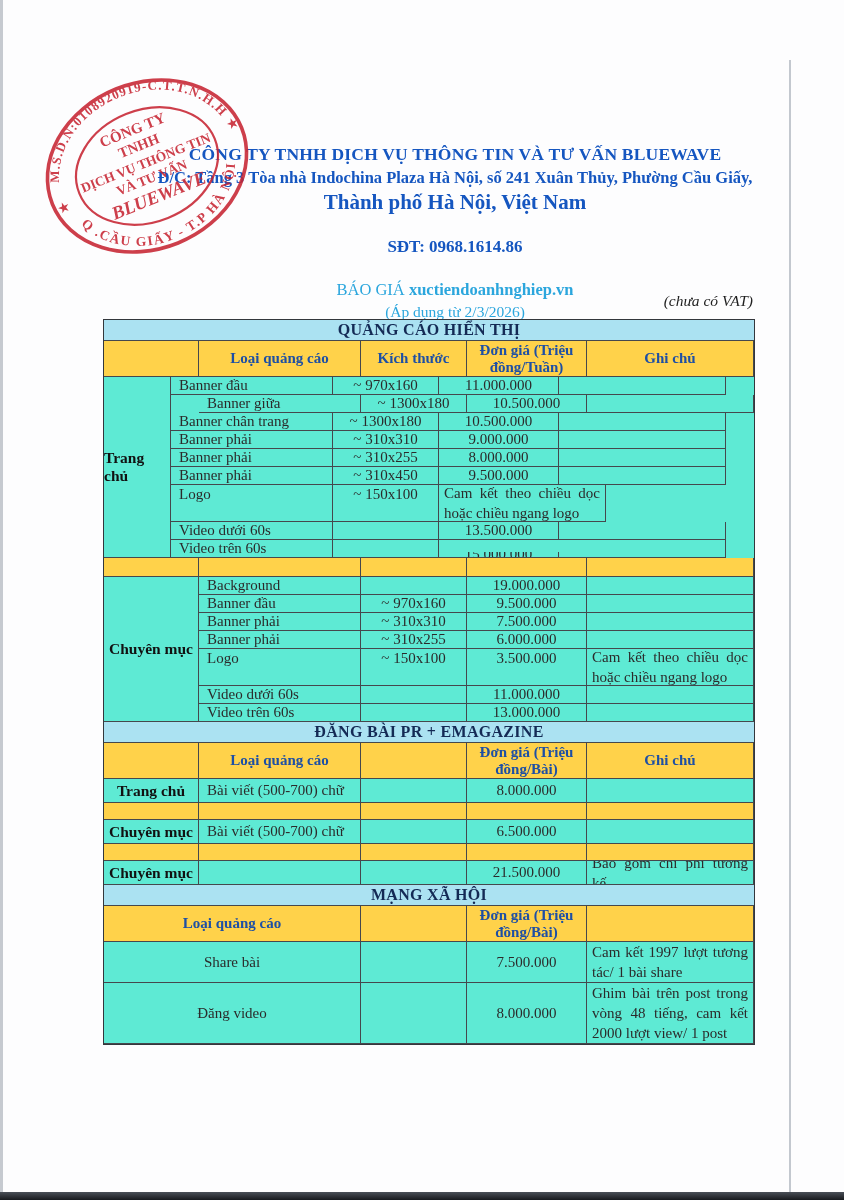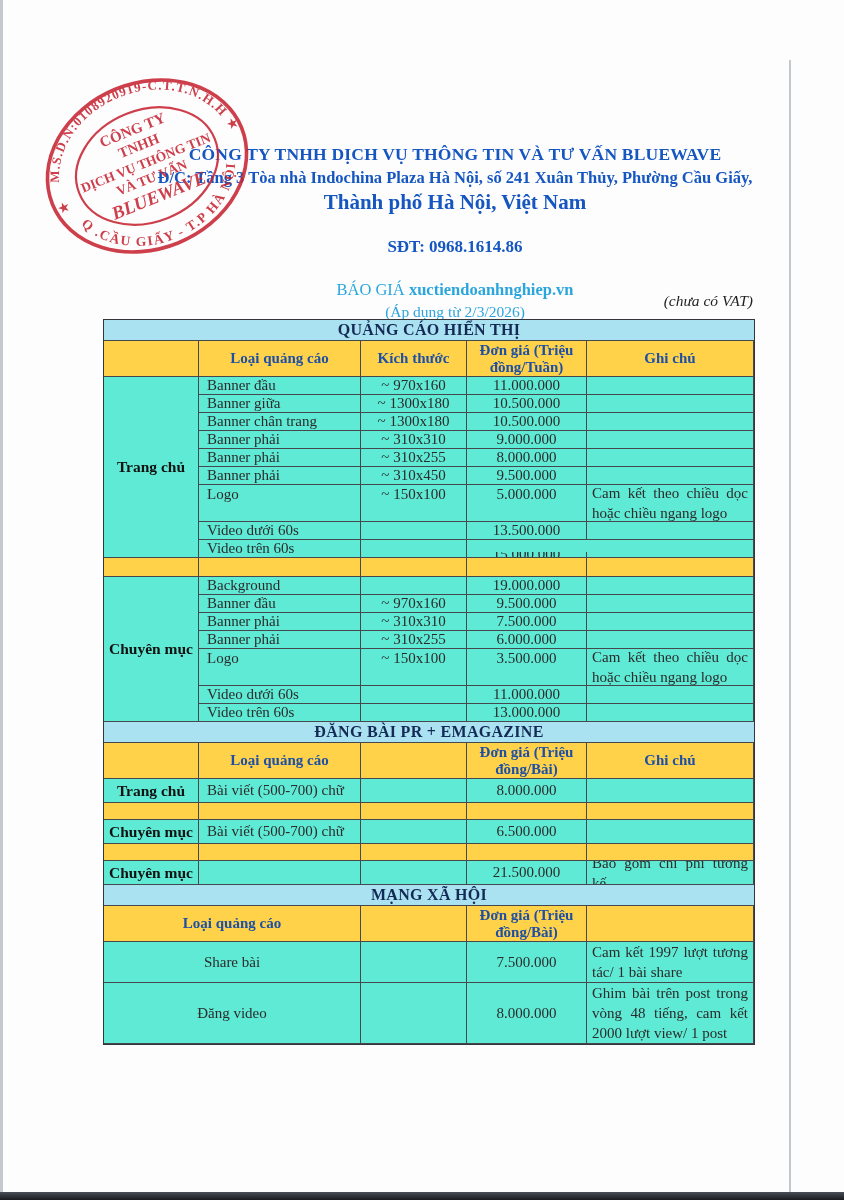--- a/index.html
+++ b/index.html
@@ -110,21 +110,21 @@
       <div class="group">
         <div class="cell glabel" style="width: 95px;">Trang chủ</div>
         <div class="group-rows">
           <div class="trow std">
             <div class="cell cl" style="width: 162px;">Banner đầu</div>
             <div class="cell cs" style="width: 106px;">~ 970x160</div>
             <div class="cell cp" style="width: 120px;">11.000.000</div>
             <div class="cell cn" style="width: 167px;"></div>
           </div>
           <div class="trow std">
-            <div class="cell cl" style="width: 162px;">Banner giữa</div>
+            <div class="cell cl" style="width: 162px; margin-left: 28px;">Banner giữa</div>
             <div class="cell cs" style="width: 106px;">~ 1300x180</div>
             <div class="cell cp" style="width: 120px;">10.500.000</div>
             <div class="cell cn" style="width: 167px;"></div>
           </div>
           <div class="trow std">
             <div class="cell cl" style="width: 162px;">Banner chân trang</div>
             <div class="cell cs" style="width: 106px;">~ 1300x180</div>
             <div class="cell cp" style="width: 120px;">10.500.000</div>
             <div class="cell cn" style="width: 167px;"></div>
           </div>
@@ -142,21 +142,20 @@
           </div>
           <div class="trow std">
             <div class="cell cl" style="width: 162px;">Banner phải</div>
             <div class="cell cs" style="width: 106px;">~ 310x450</div>
             <div class="cell cp" style="width: 120px;">9.500.000</div>
             <div class="cell cn" style="width: 167px;"></div>
           </div>
           <div class="trow tall">
             <div class="cell cl" style="width: 162px;">Logo</div>
             <div class="cell cs" style="width: 106px;">~ 150x100</div>
-            <div class="cell cp" style="width: 120px;">5.000.000</div>
             <div class="cell cn" style="width: 167px;">Cam kết theo chiều dọc hoặc chiều ngang logo</div>
           </div>
           <div class="trow std">
             <div class="cell cl" style="width: 162px;">Video dưới 60s</div>
             <div class="cell cs" style="width: 106px;"></div>
             <div class="cell cp" style="width: 120px;">13.500.000</div>
             <div class="cell cn" style="width: 167px;"></div>
           </div>
           <div class="trow std">
             <div class="cell cl" style="width: 162px;">Video trên 60s</div>

